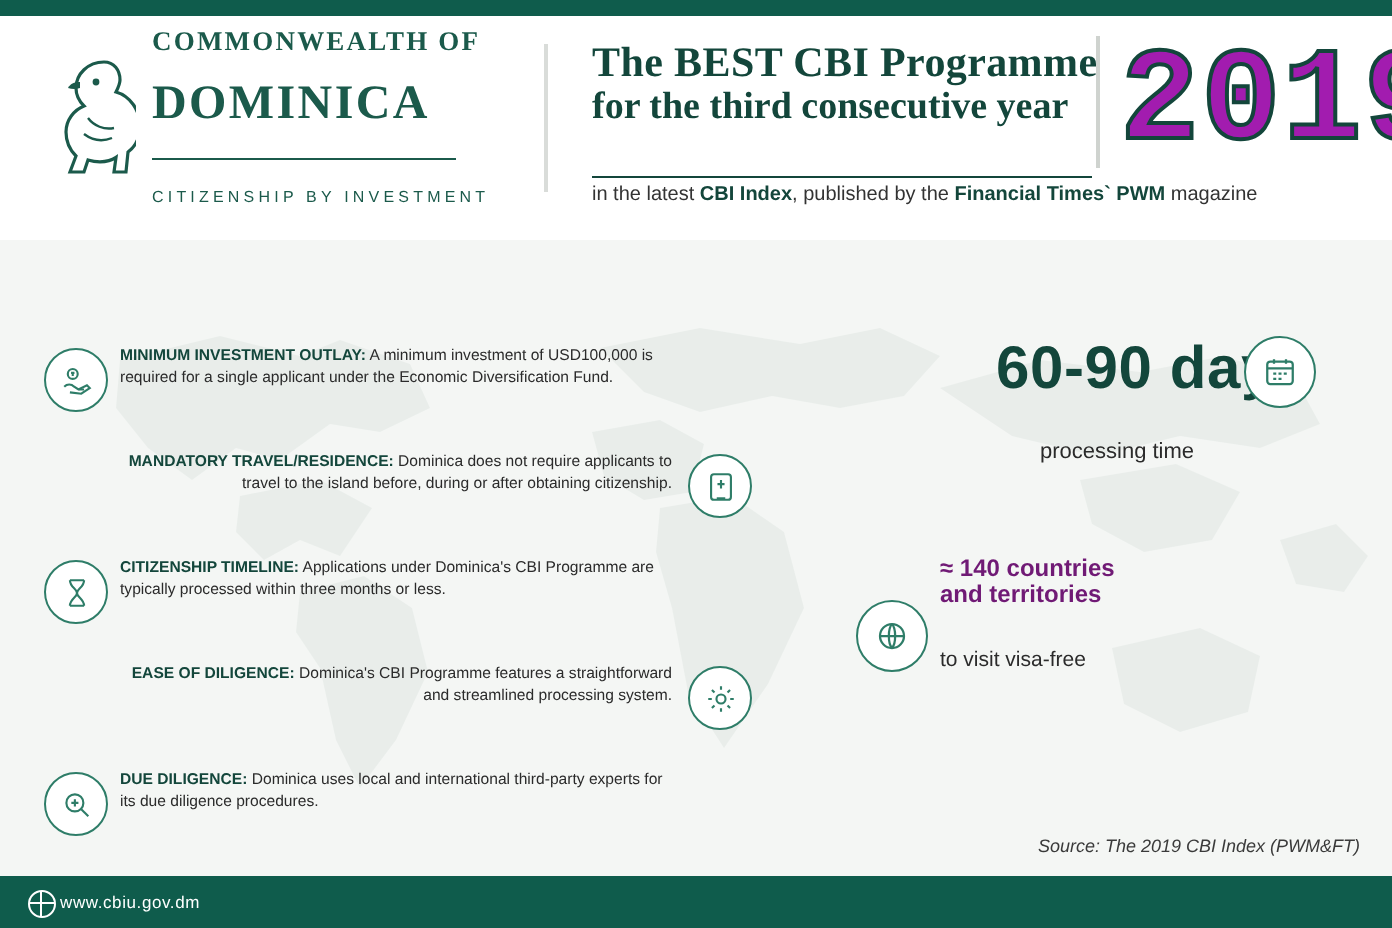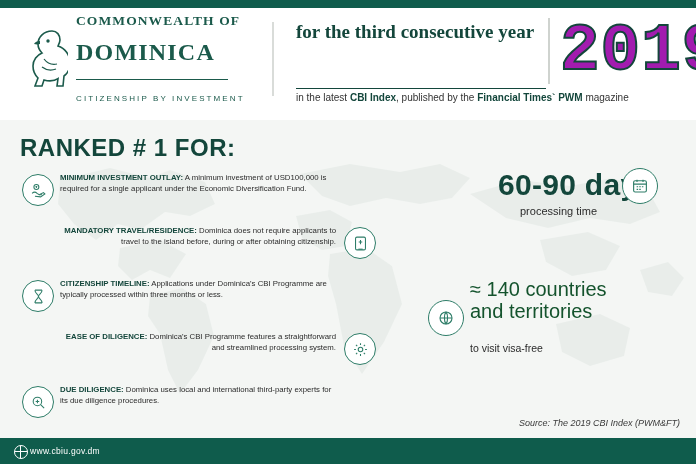--- a/index.html
+++ b/index.html
@@ -115,31 +115,31 @@
   
   .stat1{
     position:absolute;left:470px;top:48px;width:220px;
   }
   .stat1 .big{
     font-size:30px;font-weight:bold;color:#13463b;letter-spacing:.3px;
     font-family:"Liberation Sans", sans-serif;
     margin-left:28px;
   }
   .stat1 .sub{
-    font-size:11px;color:#2b2b2b;margin-top:3px;margin-left:18px;padding-left:32px;
+    font-size:11px;color:#2b2b2b;margin-top:18px;margin-left:18px;padding-left:32px;
   }
   .cal{
     position:absolute;left:622px;top:48px;width:34px;height:34px;border-radius:50%;
     border:1.4px solid #2e7d68;background:#fff;display:flex;align-items:center;justify-content:center;
   }
   .stat2{
     position:absolute;left:470px;top:158px;width:200px;
   }
   .stat2 .big{
-    font-size:20px;font-weight:normal;color:#14532d;line-height:1.12;
+    font-size:12px;font-weight:bold;color:#701a75;line-height:1.12;
     font-family:"Liberation Sans", sans-serif;
   }
   .stat2 .sub{
     font-size:10.5px;color:#2b2b2b;margin-top:19px;
   }
   .globe{
     position:absolute;left:428px;top:180px;width:34px;height:34px;border-radius:50%;
     border:1.4px solid #2e7d68;background:#fff;display:flex;align-items:center;justify-content:center;
   }
   .source{
@@ -188,20 +188,21 @@
         <div class="logo-l1">COMMONWEALTH OF</div>
         <div class="logo-l2">DOMINICA</div>
         <div class="logo-rule"></div>
         <div class="logo-l3">CITIZENSHIP BY INVESTMENT</div>
       </div>
     </div>
 
     <div class="hdr-divider"></div>
 
     <div class="hdr-main">
+      <div class="hdr-line1">The BEST CBI Programme</div>
       <div class="hdr-line2">for the third consecutive year</div>
     </div>
 
     <div class="year-sep"></div>
     <div class="year">2019</div>
 
     <div class="hdr-underline"></div>
     <div class="hdr-sub">
       <span>in the latest </span><b>CBI Index</b><span>, published by the </span><b>Financial Times` PWM</b><span> magazine</span>
     </div>
@@ -217,21 +218,20 @@
         <path d="M300 54 L350 44 L400 52 L440 44 L470 58 L452 78 L420 84 L386 78 L350 86 L322 76 Z"></path>
         <path d="M296 96 L330 90 L352 102 L346 126 L322 130 L302 118 Z"></path>
         <path d="M330 134 L366 128 L392 146 L402 184 L384 222 L362 254 L344 226 L336 184 L328 156 Z"></path>
         <path d="M470 74 L520 60 L570 66 L612 58 L648 70 L660 92 L630 104 L590 98 L548 108 L506 98 Z"></path>
         <path d="M540 120 L588 112 L620 126 L606 150 L572 156 L546 142 Z"></path>
         <path d="M556 204 L600 194 L630 208 L624 236 L590 246 L562 232 Z"></path>
         <path d="M640 150 L668 142 L684 158 L672 176 L648 172 Z"></path>
       </g>
     </svg>
 
-    <div class="ranked">RANKED # 1 FOR:</div>
 
     <div class="bullets">
 
       <div class="row l">
         <div class="badge">
           <svg width="17" height="17" viewBox="0 0 24 24" fill="none" stroke="#2e7d68" stroke-width="1.5">
             <path d="M3 16c2-2 5-2 7 0l3 2h4"></path>
               <path d="M13 18l6-3 2 2-6 4-8-1"></path>
               <circle cx="9" cy="7" r="3.5"></circle>
               <path d="M9 5.5v3M7.8 6.3h2.4"></path>

